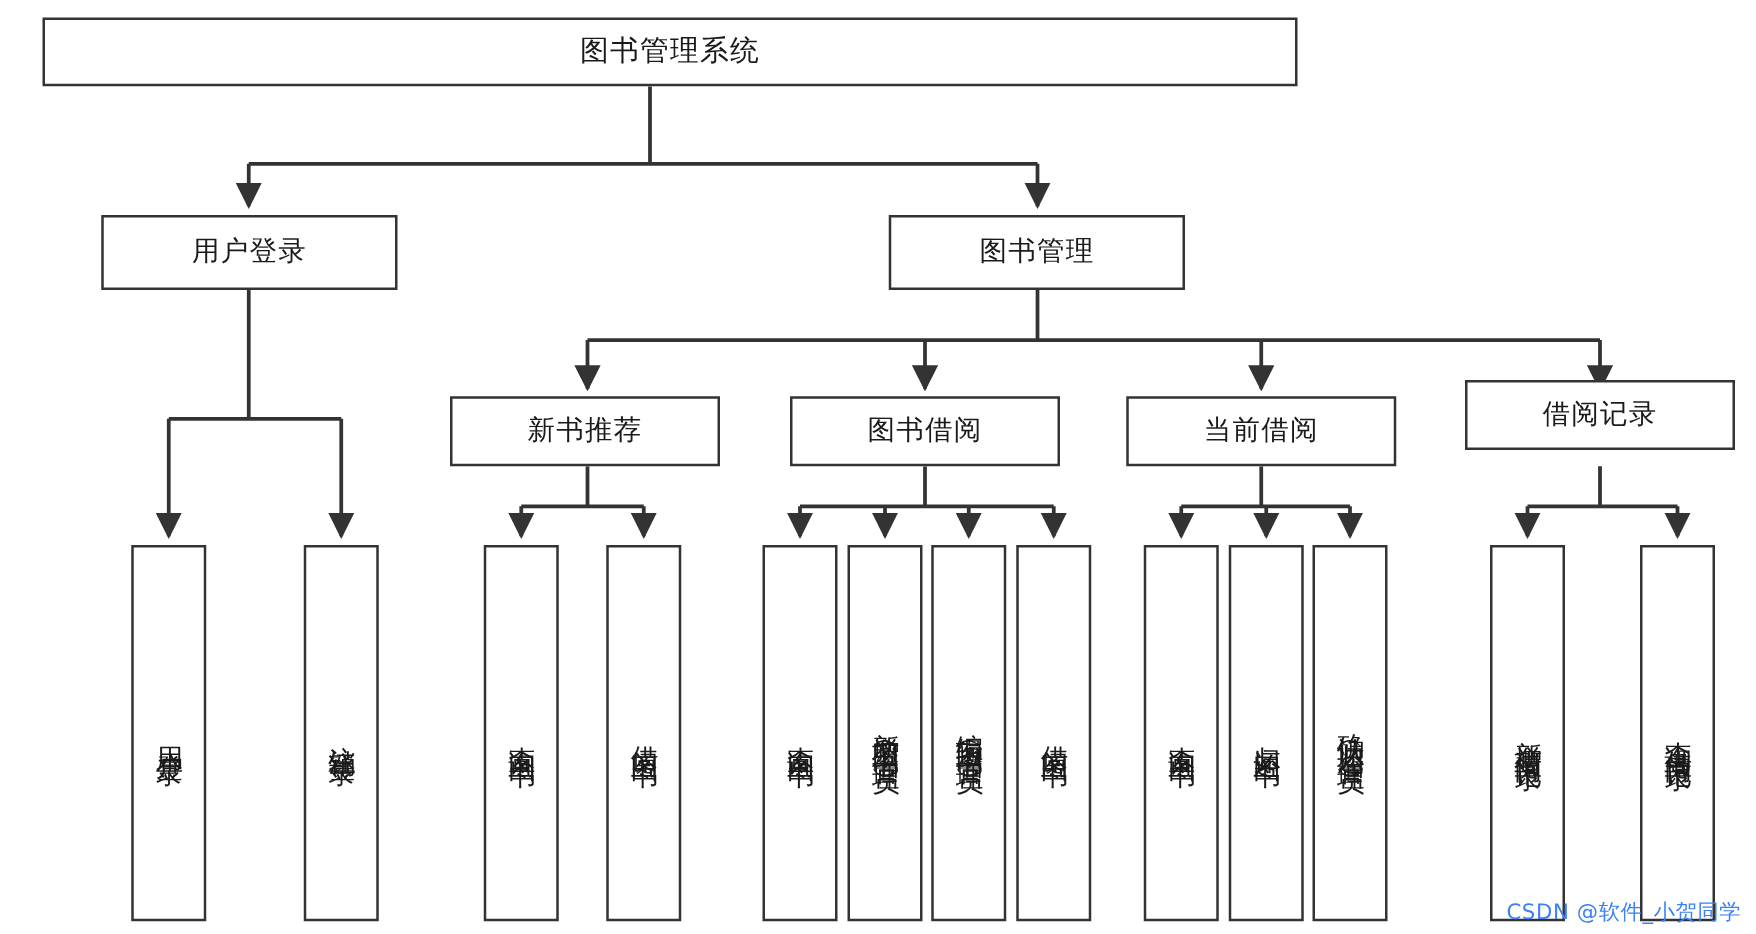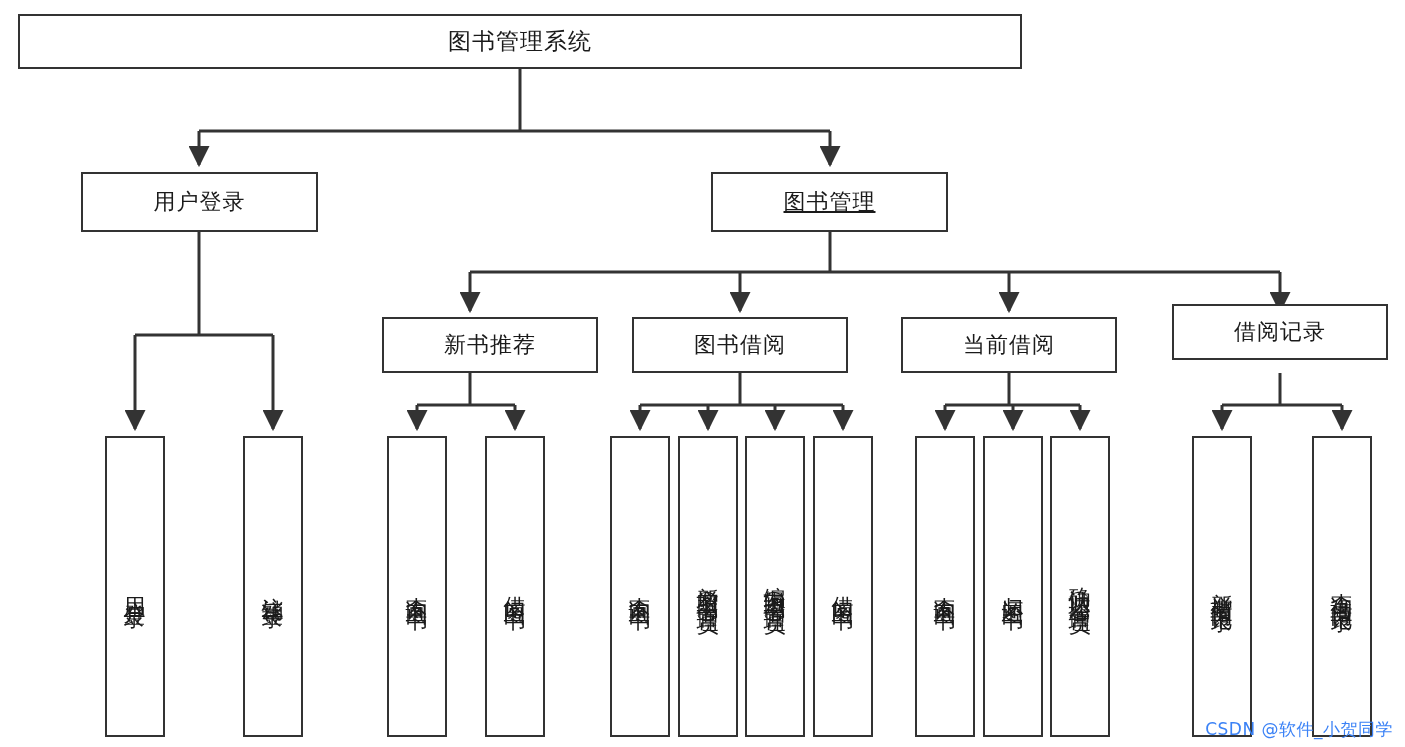--- a/index.html
+++ b/index.html
@@ -35,20 +35,21 @@
     justify-content: center;
     color: #1a1a1a;
   }
   .node.horiz {
     font-size: 22px;
     letter-spacing: 1px;
     line-height: 1.2;
   }
   .node.root {
     font-size: 23px;
+    margin-left: 16px;
   }
   .node.vert {
     writing-mode: vertical-rl;
     text-orientation: upright;
     font-size: 22px;
     letter-spacing: 4px;
     line-height: 1.05;
     align-items: center;
     justify-content: center;
     padding: 6px 0;
@@ -124,25 +125,25 @@
     </g>
   </svg>
 
   <div class="node horiz root" style="left:18px; top:14px; width:1004px; height:55px;">
     <span>图书管理系统</span>
   </div>
 
   <div class="node horiz" style="left:81px; top:172px; width:237px; height:60px;">
     <span>用户登录</span>
   </div>
-  <div class="node horiz" style="left:711px; top:172px; width:237px; height:60px;text-decoration:underline;">
+  <div class="node horiz" style="left:711px; top:172px; width:237px; height:60px;">
     <span>图书管理</span>
   </div>
 
-  <div class="node horiz" style="left:382px; top:317px; width:216px; height:56px;">
+  <div class="node horiz" style="left:360px; top:317px; width:216px; height:56px;">
     <span>新书推荐</span>
   </div>
   <div class="node horiz" style="left:632px; top:317px; width:216px; height:56px;">
     <span>图书借阅</span>
   </div>
   <div class="node horiz" style="left:901px; top:317px; width:216px; height:56px;">
     <span>当前借阅</span>
   </div>
   <div class="node horiz" style="left:1172px; top:304px; width:216px; height:56px;">
     <span>借阅记录</span>

